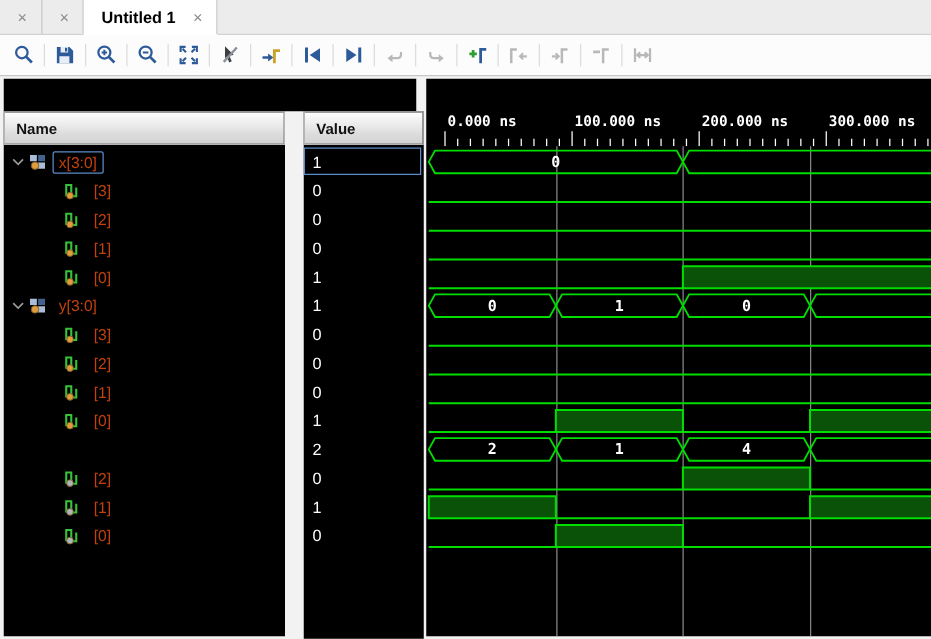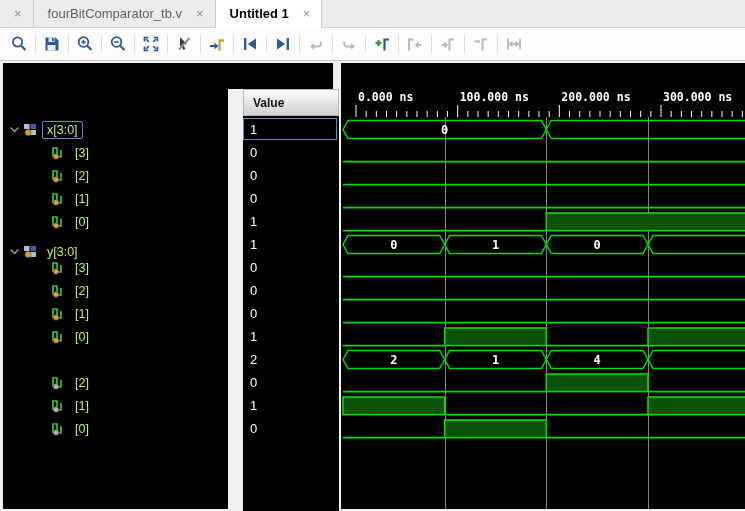--- a/index.html
+++ b/index.html
@@ -25,21 +25,21 @@
   .topstrip{position:absolute;left:3px;top:1px;width:330px;height:26px;background:#000;}
   .panel{position:absolute;background:#000;}
   .name-panel{left:3px;top:27px;width:225px;height:420px;}
   .value-panel{left:243px;top:27px;width:96px;height:484px;}
   .wave-panel{left:341px;top:1px;width:404px;height:446px;overflow:hidden;}
   .colhead{position:absolute;top:0;left:0;right:0;height:27px;
            background:linear-gradient(#fefefe,#dcdcdc 70%,#d2d2d2);
            border:1px solid #b5b5b5;box-sizing:border-box;
            color:#111;font-weight:bold;font-size:12px;display:flex;align-items:center;padding-left:9px;}
   .rows{position:absolute;top:29px;left:0;right:0;bottom:0;}
-  .nrow{position:absolute;left:0;width:100%;height:23px;display:flex;align-items:center;color:#bef264;font-size:12.5px;}
+  .nrow{position:absolute;left:0;width:100%;height:23px;display:flex;align-items:center;color:#c2410c;font-size:12.5px;}
   .nrow .chev{width:14px;margin-left:6px;flex:0 0 14px;display:flex;align-items:center;}
   .nrow .sigicon{width:16px;margin-right:3px;flex:0 0 16px;display:flex;align-items:center;}
   .nrow .lbl{padding:1px 4px;border:1px solid transparent;border-radius:2px;white-space:nowrap;}
   .nrow .lbl.sel{border-color:#5c8cc9;}
   .vrow{position:absolute;left:0;width:94px;height:22px;color:#fff;font-size:13px;line-height:22px;
         padding-left:6px;box-sizing:border-box;border:1px solid transparent;}
   .vrow.sel{border-color:#5c8cc9;}
   .gridline{position:absolute;width:1px;background:#858585;}
   .ruler{position:absolute;left:13px;top:26px;width:488px;height:28px;}
   .waverow{position:absolute;left:0;width:404px;height:23px;}
@@ -47,21 +47,20 @@
   text{font-family:"DejaVu Sans Mono",monospace;}
 </style>
 </head>
 <body>
 
 <div class="tabbar" id="tabbar">
     <div class="tab">
       <span class="x">×</span>
     </div>
     <div class="tab">
-      <span>fourBitComparator_tb.v</span>
       <span class="x">×</span>
     </div>
     <div class="tab active">
       <span>Untitled 1</span>
       <span class="x">×</span>
     </div>
   </div>
 
 <div class="toolbar" id="toolbar">
     <div class="tbtn">
@@ -196,20 +195,21 @@
           <path d="M10.8,6.8 L13.2,9 10.8,11.2"></path>
         </g>
       </svg>
     </div>
   </div>
 
 <div class="main">
   <div class="topstrip"></div>
 
   <div class="panel name-panel">
+    <div class="colhead">Name</div>
     <div class="rows" id="nameRows">
         <div class="nrow" style="top: 0px;">
           <span class="chev">
             <svg width="11" height="11" viewBox="0 0 14 14">
               <polyline points="2,4.5 7,9.5 12,4.5" fill="none" stroke="#9a9a9a" stroke-width="1.7"></polyline>
             </svg>
           </span>
           <span class="sigicon">
             <svg width="15" height="14" viewBox="0 0 15 14">
               <rect x="1" y="1" width="5.5" height="5" fill="#a9bdd9"></rect>
@@ -253,21 +253,21 @@
         <div class="nrow" style="top: 92px;">
           <span class="chev" style="margin-left: 34px;"></span>
           <span class="sigicon">
             <svg width="15" height="14" viewBox="0 0 15 14">
               <polyline points="2,11 2,2 6,2 6,11 10,11 10,4" fill="none" stroke="#38c238" stroke-width="1.7"></polyline>
               <circle cx="5" cy="10.5" r="2.7" fill="#e09c3f" stroke="#7a5a20" stroke-width="0.7"></circle>
             </svg>
           </span>
           <span class="lbl">[0]</span>
         </div>
-        <div class="nrow" style="top: 122px;">
+        <div class="nrow" style="top: 115px;">
           <span class="chev">
             <svg width="11" height="11" viewBox="0 0 14 14">
               <polyline points="2,4.5 7,9.5 12,4.5" fill="none" stroke="#9a9a9a" stroke-width="1.7"></polyline>
             </svg>
           </span>
           <span class="sigicon">
             <svg width="15" height="14" viewBox="0 0 15 14">
               <rect x="1" y="1" width="5.5" height="5" fill="#a9bdd9"></rect>
               <rect x="7.5" y="1" width="5.5" height="5" fill="#44628e"></rect>
               <rect x="7.5" y="7" width="5.5" height="5" fill="#a9bdd9"></rect>

